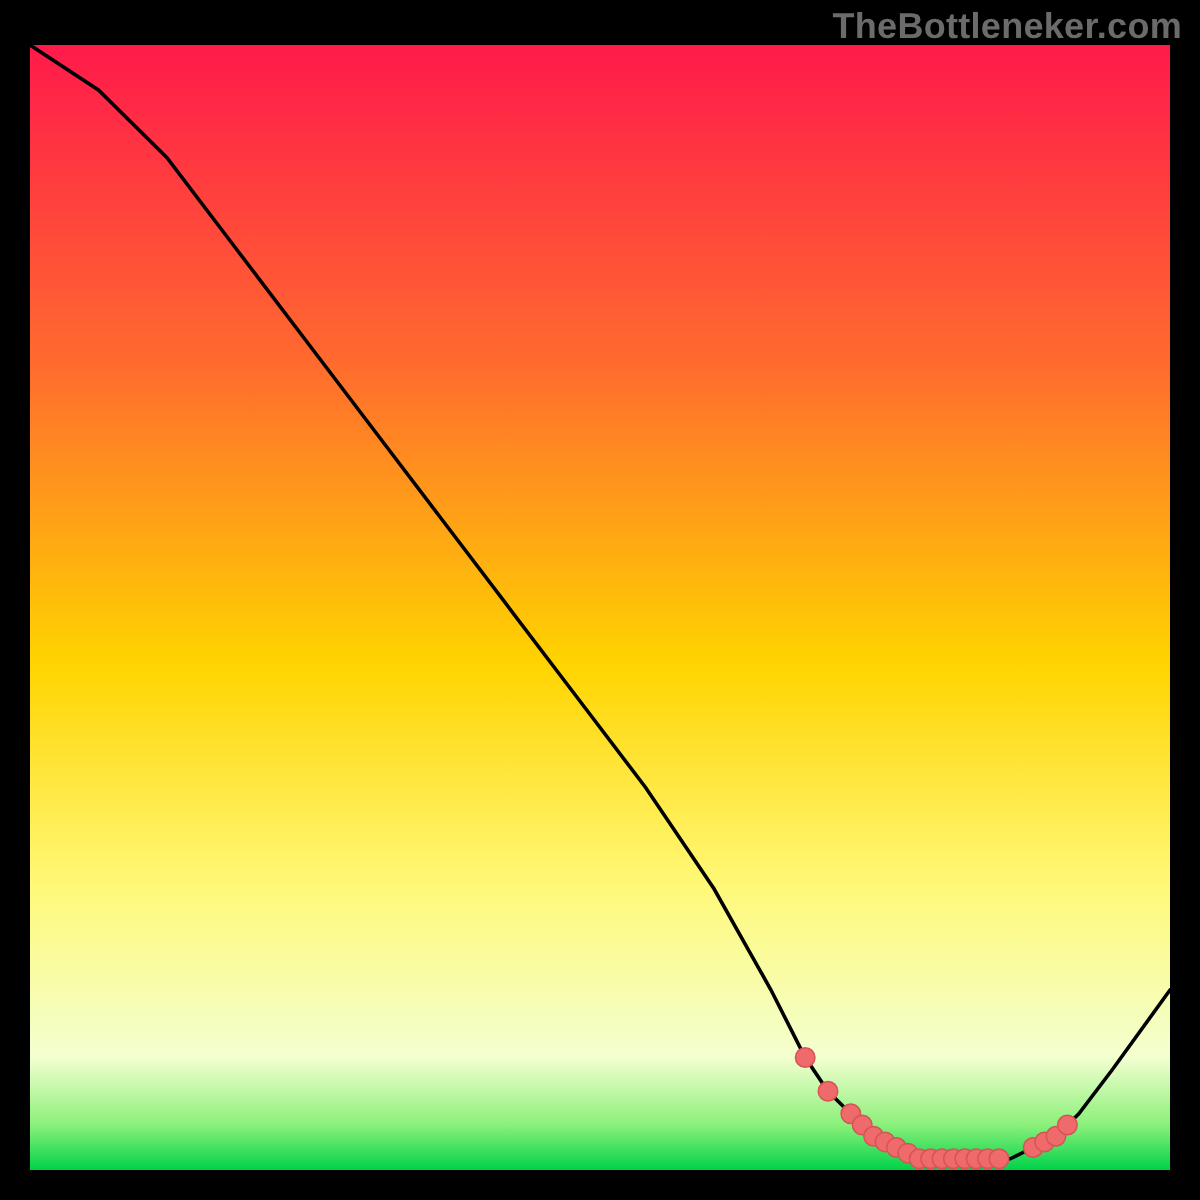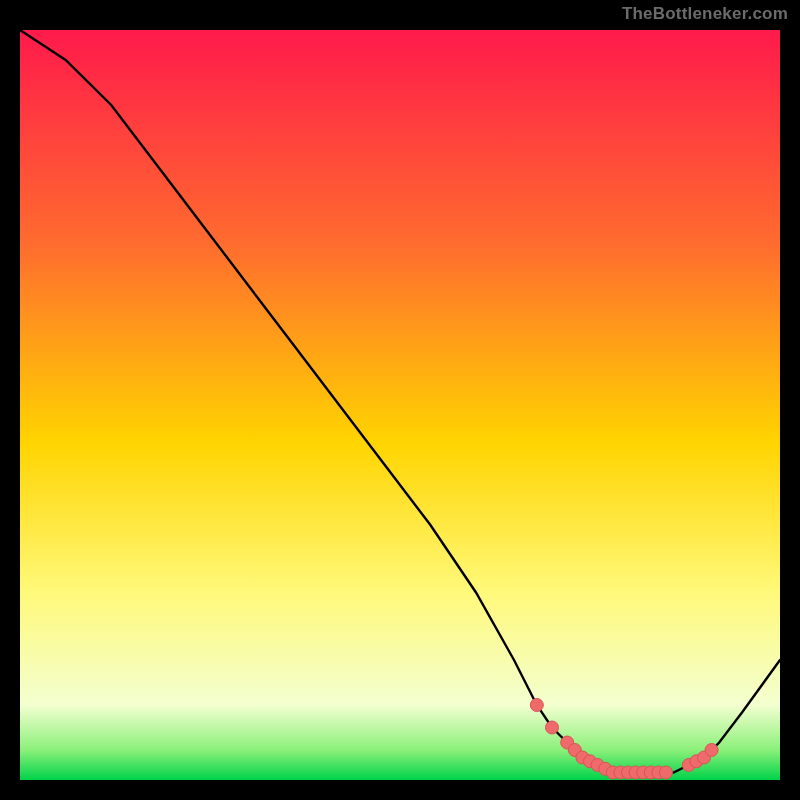--- a/index.html
+++ b/index.html
@@ -14,21 +14,21 @@
   #stage {
     position: relative;
     width: 800px;
     height: 800px;
   }
   #watermark {
     position: absolute;
     top: 4px;
     right: 12px;
     color: #6b6b6b;
-    font-size: 17px;
+    font-size: 24px;
     font-weight: 600;
     letter-spacing: 0.2px;
     user-select: none;
   }
   svg {
     display: block;
   }
 </style>
 </head>
 <body>

